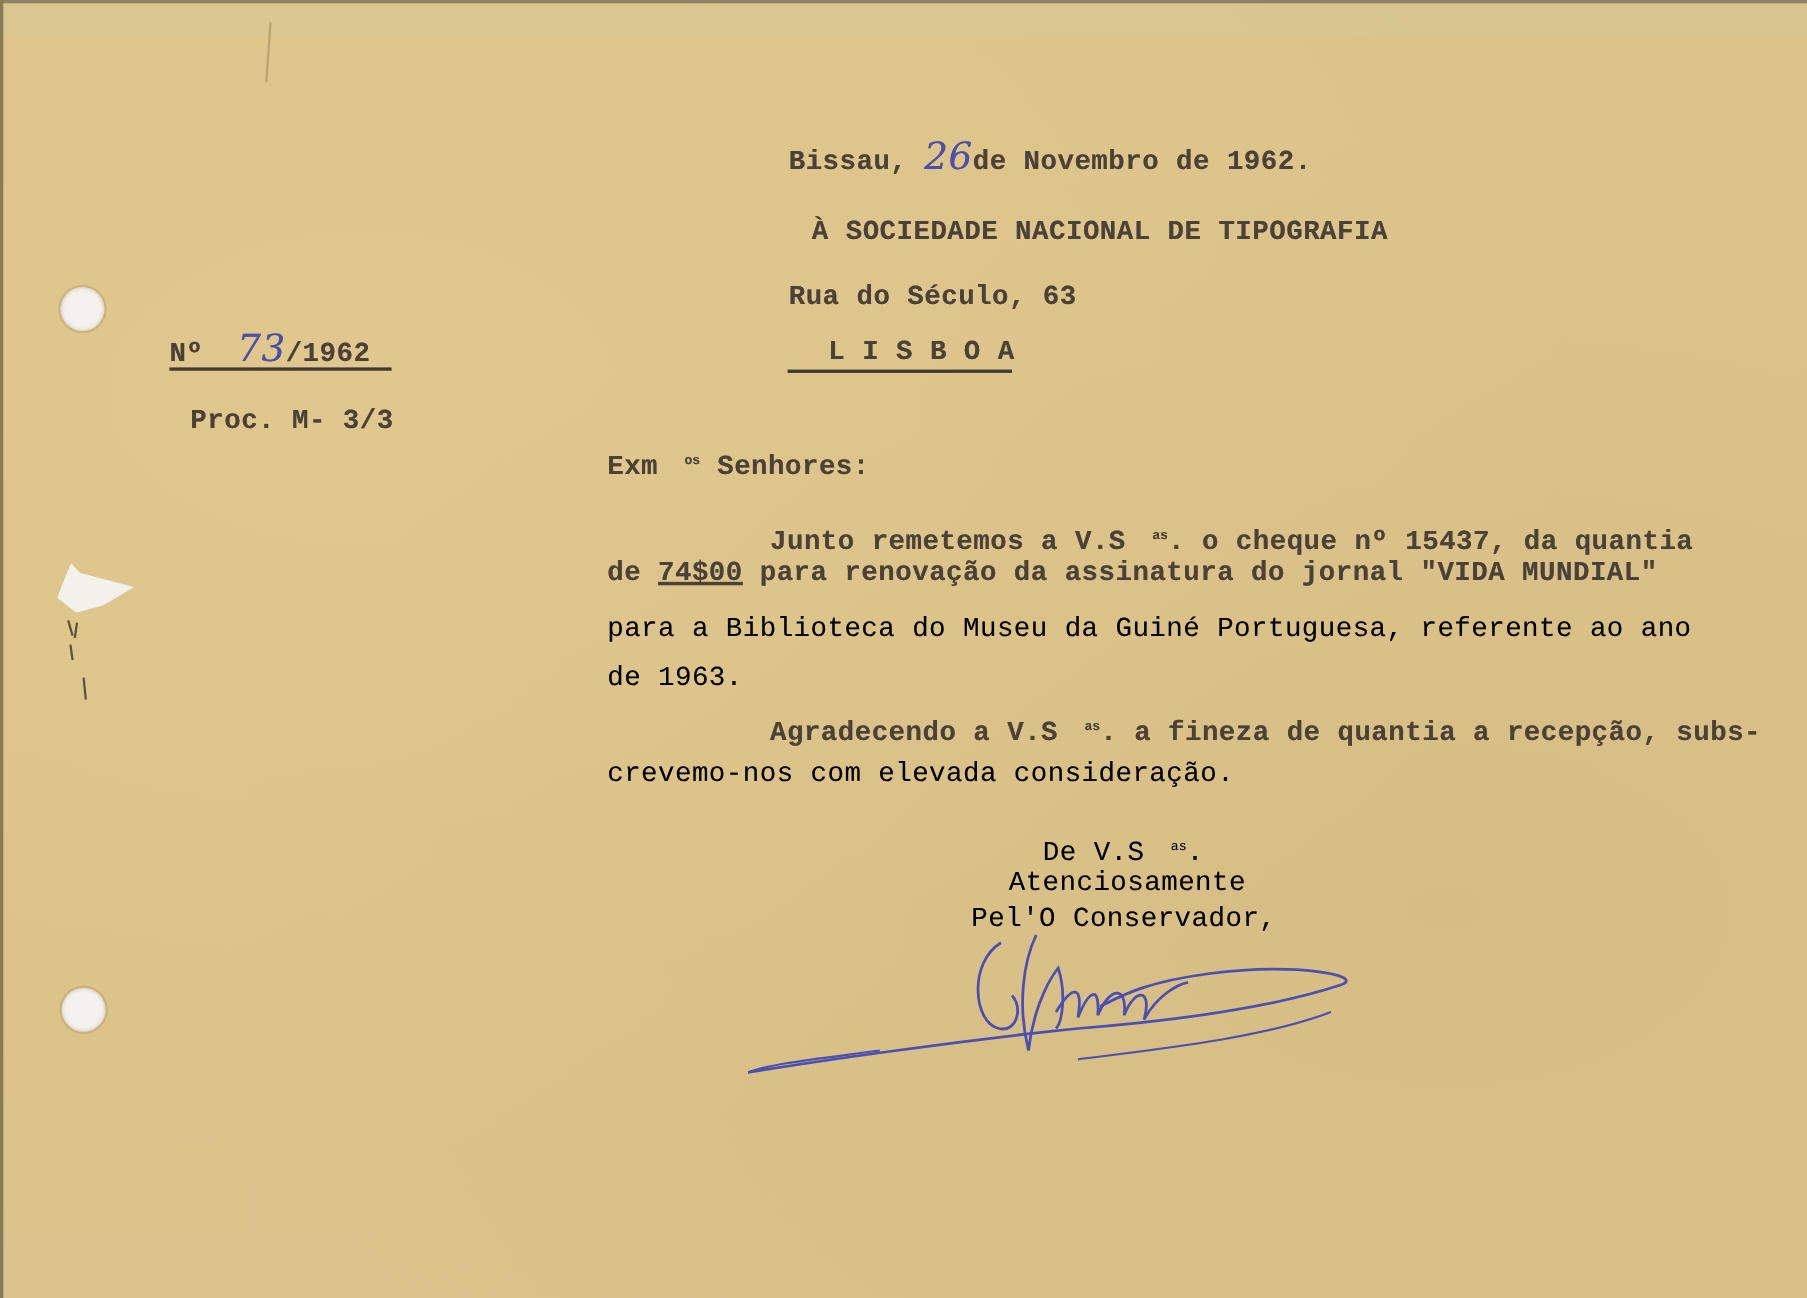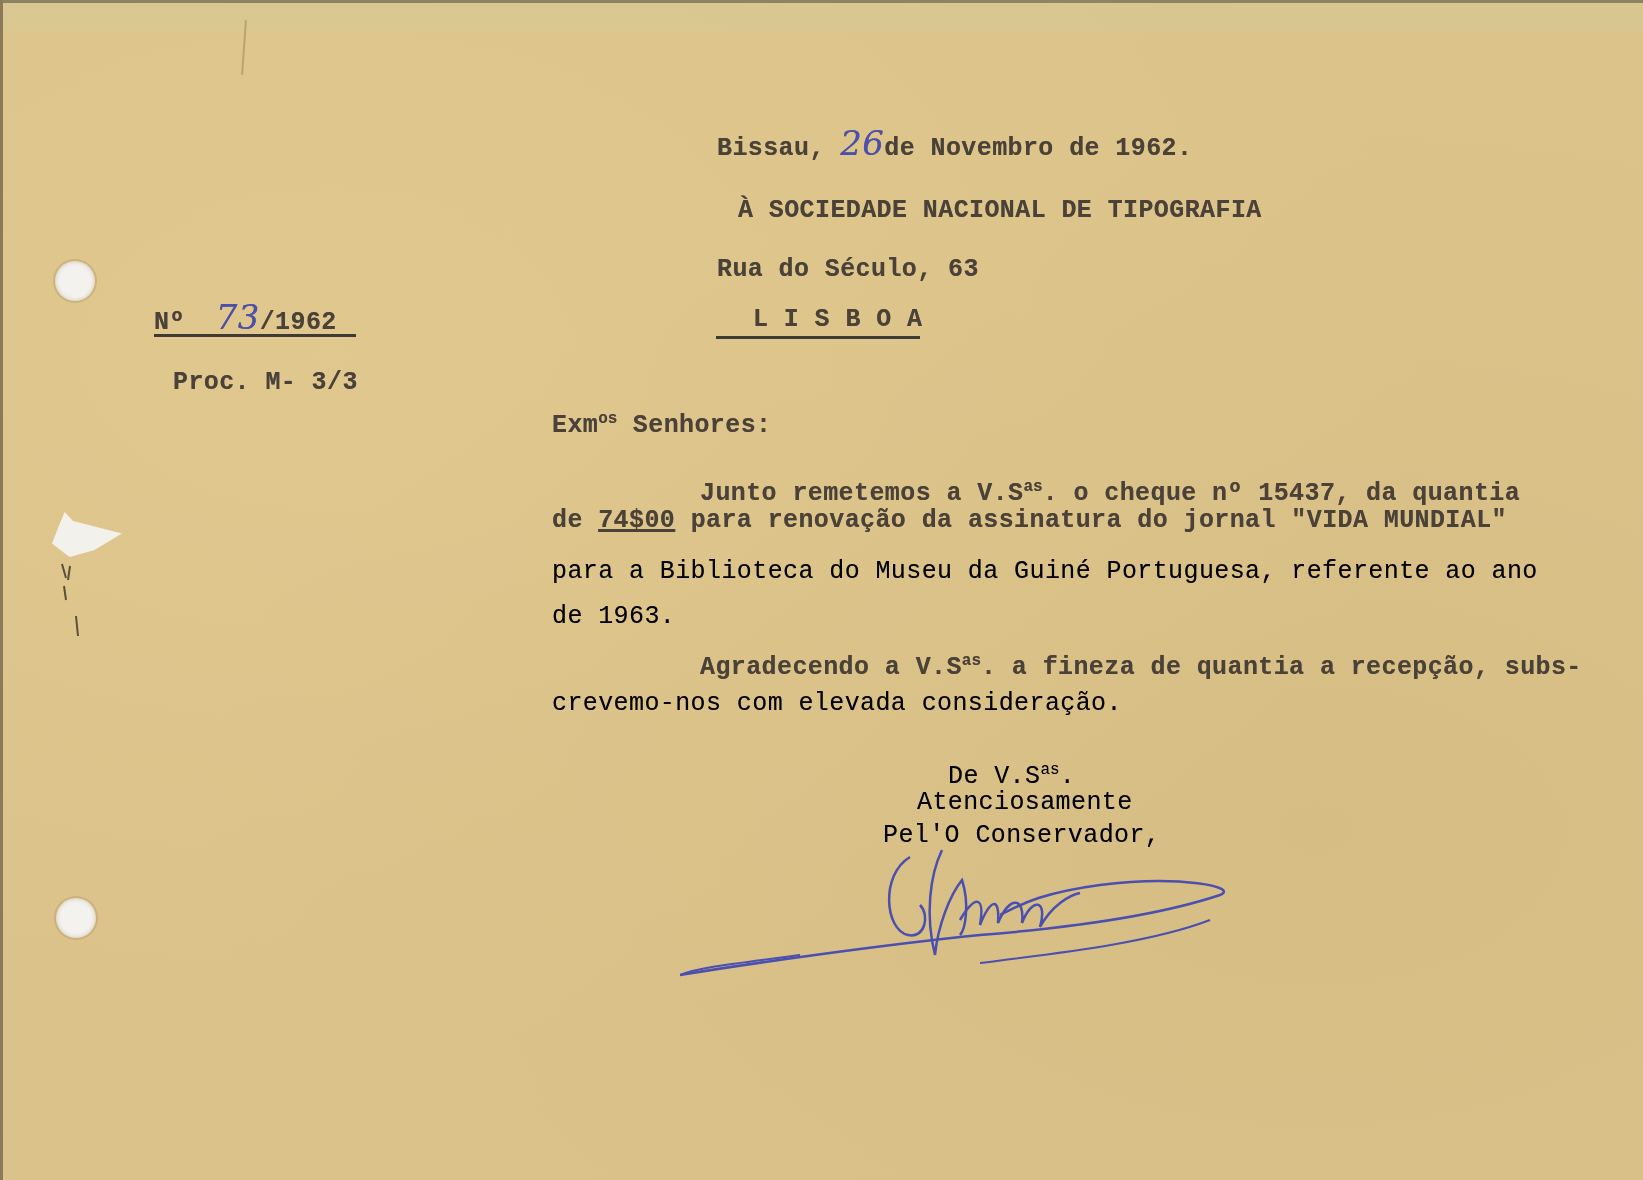--- a/index.html
+++ b/index.html
@@ -50,21 +50,21 @@
       text-shadow: 0 0 0.6px rgba(60,50,40,0.5);
     }
     .light { color: #000000; font-weight: normal; }
     .ink {
       font-family: "DejaVu Serif", serif; font-style: italic;
       color: #4a4fb0; font-weight: normal; font-size: 34px;
     }
     .underline-rule {
       position: absolute; height: 3px; background: #3e3a34;
     }
-    .sup { font-size: 16px; vertical-align: 9px; letter-spacing: 0; }
+    .sup { font-size: 12px; vertical-align: 9px; letter-spacing: 0; margin-left: 24px; }
     .signature { position: absolute; left: 680px; top: 835px; }
   </style>
 </head>
 <body>
 
 <div class="paper"></div>
 <div class="top-edge"></div>
 <div class="left-edge"></div>
 <div class="crease"></div>
 

